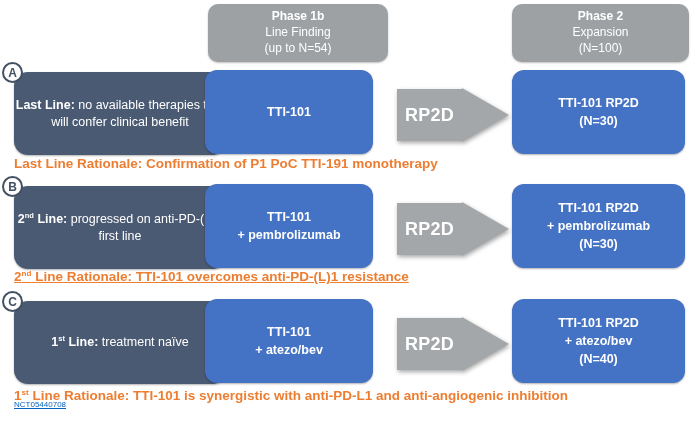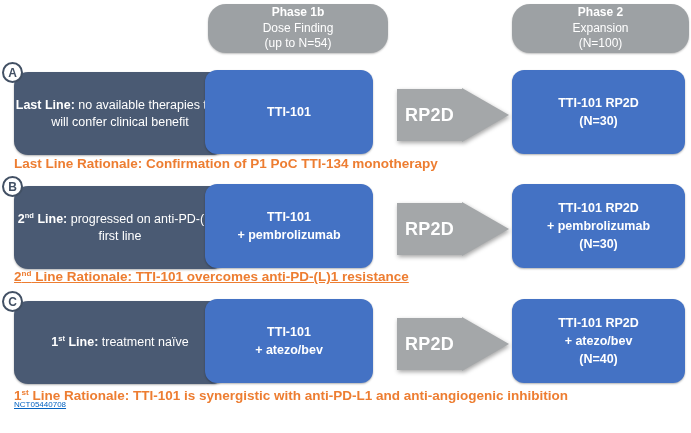--- a/index.html
+++ b/index.html
@@ -14,22 +14,22 @@
   * { margin:0; padding:0; box-sizing:border-box; }
   body {
     font-family: "Liberation Sans", sans-serif;
     background:#ffffff;
     width:691px; height:433px;
     overflow:hidden;
   }
   .canvas { position:relative; width:691px; height:433px; background:#fff; }
 
   .phase-header {
-    position:absolute; top:4px; height:49px;
-    background:var(--gray-header); border-radius:18px;
+    position:absolute; top:4px; height:58px;
+    background:var(--gray-header); border-radius:10px;
     color:#fff; display:flex; flex-direction:column;
     align-items:center; justify-content:center;
     font-size:12px; line-height:1.32; text-align:center;
     box-shadow:0 1px 2px rgba(0,0,0,.25);
   }
   .phase-header .ph-title { font-weight:bold; }
   .ph-1b { left:208px; width:180px; }
   .ph-2  { left:512px; width:177px; }
 
   .row-group { position:absolute; left:0; width:691px; height:95px; }
@@ -95,21 +95,21 @@
     cursor:pointer;
   }
 </style>
 </head>
 <body>
 
 <div class="canvas">
 
   <div class="phase-header ph-1b">
     <div class="ph-title">Phase 1b</div>
-    <div>Dose Finding</div>
+    <div>Line Finding</div>
     <div>(up to N=54)</div>
   </div>
   <div class="phase-header ph-2">
     <div class="ph-title">Phase 2</div>
     <div>Expansion</div>
     <div>(N=100)</div>
   </div>
 
   <div class="row-group row-a">
     <div class="letter-badge">A</div>
@@ -126,21 +126,21 @@
       <div class="arrow-body">RP2D</div>
       <div class="arrow-head"></div>
     </div>
     <div class="treat-box right-box">
       <div>TTI-101 RP2D</div>
 
       <div>(N=30)</div>
     </div>
   </div>
   <div class="rationale rat-a">
-    <span>Last Line Rationale: Confirmation of P1 PoC TTI-134 monotherapy</span>
+    <span>Last Line Rationale: Confirmation of P1 PoC TTI-191 monotherapy</span>
   </div>
 
   <div class="row-group row-b">
     <div class="letter-badge">B</div>
     <div class="pop-box">
       <div>
         <b>2</b><b><sup>nd</sup></b><b> Line:</b><span> progressed on anti-PD-(L)1 first line</span>
       </div>
     </div>
     <div class="treat-box mid-box">

